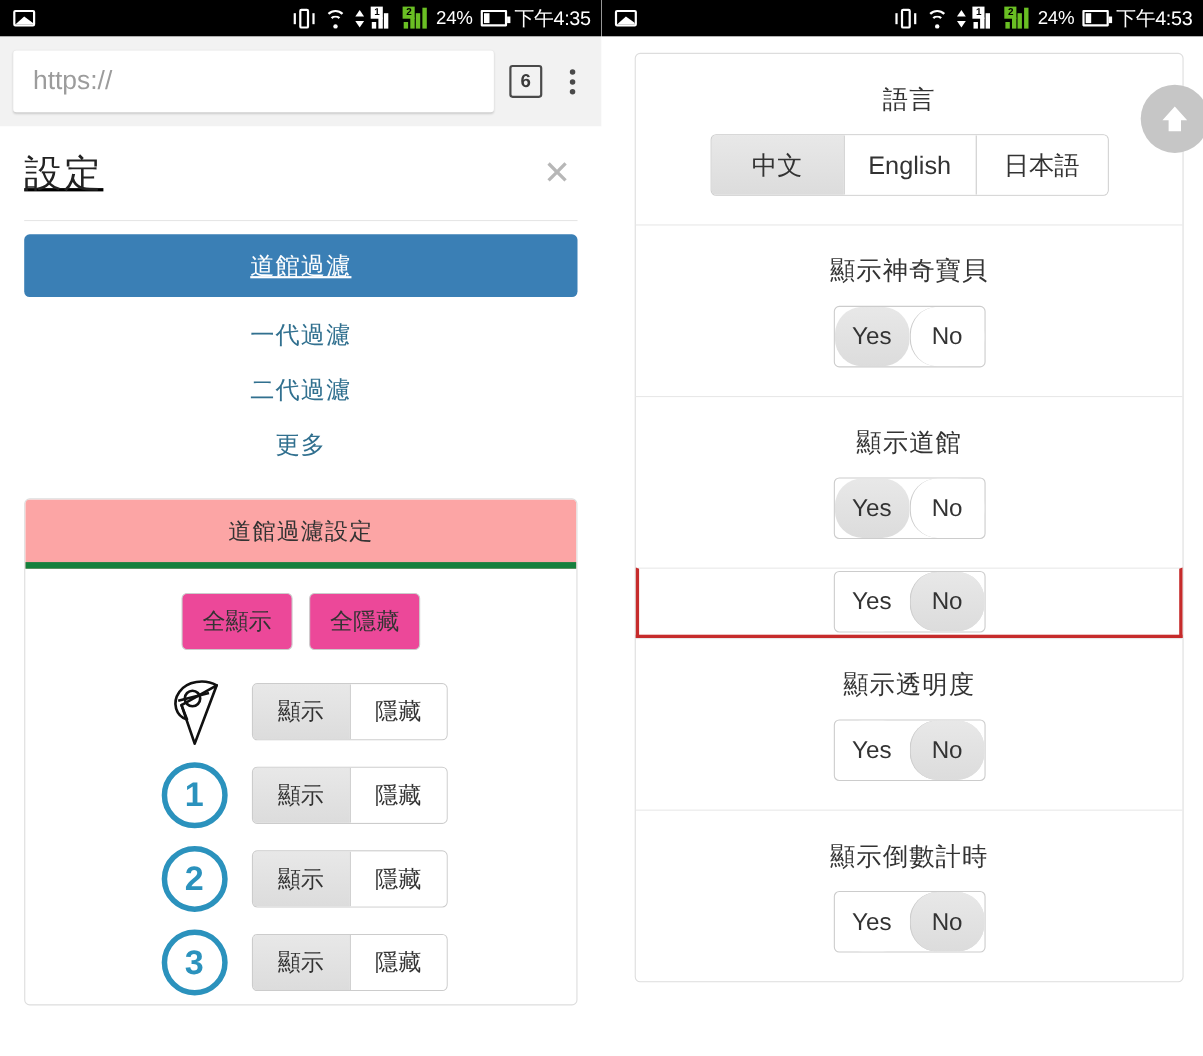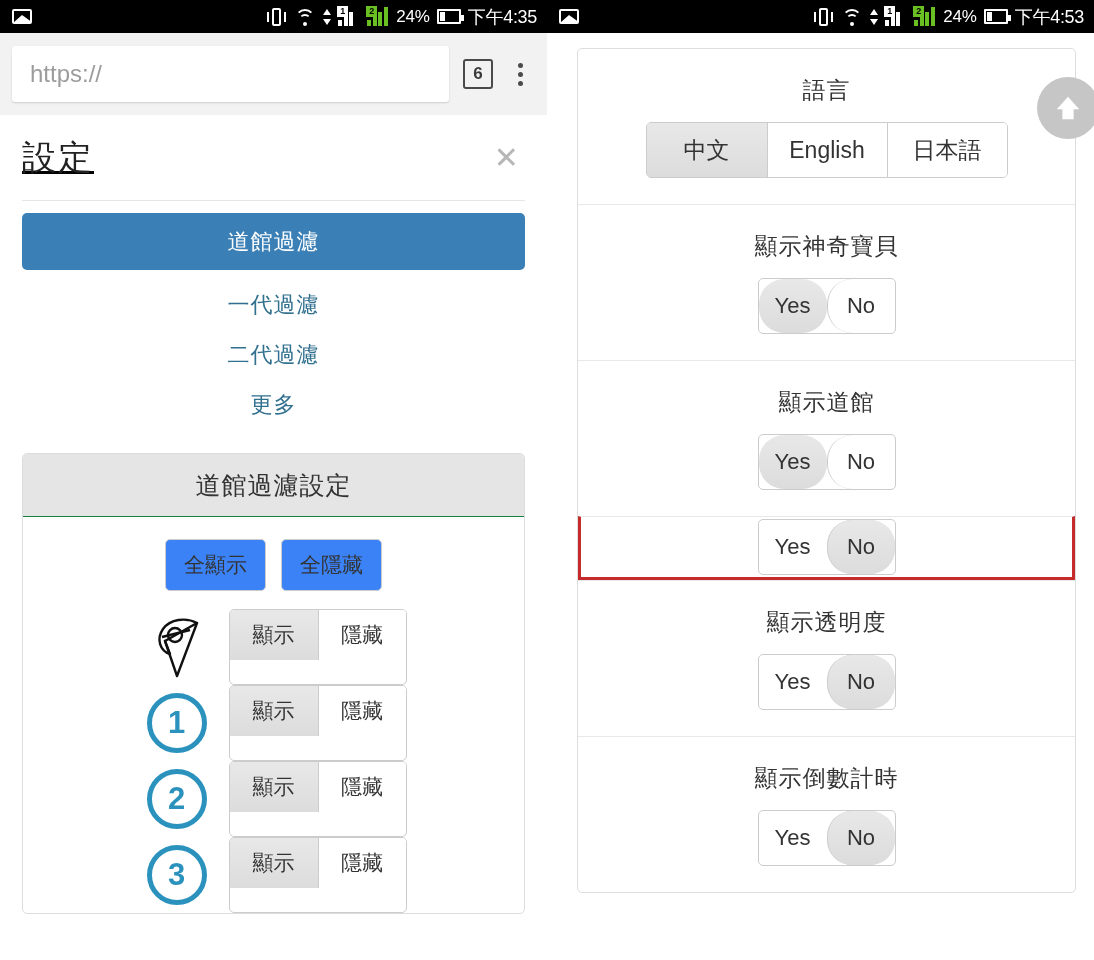--- a/index.html
+++ b/index.html
@@ -114,45 +114,45 @@
   }
   .dlg-title { font-size: 34px; color: #222; letter-spacing: 2px; }
   .dlg-close {
     position: absolute; right: 6px; top: 50%; transform: translateY(-50%);
     font-size: 30px; color: #b7b7b7; line-height: 1; font-weight: 300;
   }
   .hr-light { border-top: 1px solid #e6e6e6; margin: 0 0 12px 0; }
   .btn-primary {
     display: block; width: 100%; height: 57px; line-height: 57px;
     background: #3a7fb5; color: #fff; text-align: center;
-    font-size: 22px; border-radius: 5px; letter-spacing: 1px;
+    font-size: 22px; border-radius: 5px; letter-spacing: 1px; text-decoration: underline;
   }
   .link-row { text-align: center; padding: 20px 0 0 0; }
   .link-row a { color: #31708f; font-size: 22px; text-decoration: none; letter-spacing: 1px; }
 
   .panel {
     margin-top: 33px; border: 1px solid #dddddd; border-radius: 5px;
     background: #fff; overflow: hidden;
   }
   .panel-head {
-    background: #e5e5e5; border-bottom: 1px solid #15803d;
+    background: #fca5a5; border-bottom: 6px solid #15803d;
     height: 63px; display: flex; align-items: center; justify-content: center;
-    font-size: 25px; color: #333; letter-spacing: 1px;
+    font-size: 21px; color: #333; letter-spacing: 1px;
   }
   .panel-body { padding: 22px 0 0 0; }
   .allbtns { display: flex; justify-content: center; gap: 15px; }
   .btn-default {
     min-width: 100px; height: 52px; padding: 13px 18px;
-    border: 1px solid #cccccc; border-radius: 5px; background: #3b82f6;
+    border: 1px solid #cccccc; border-radius: 5px; background: #ec4899;
     display: flex; align-items: center; justify-content: center;
     font-size: 21px; color: #333;
   }
 
   .mon-list { margin-top: 18px; }
-  .mon-row { display: flex; justify-content: center; gap: 16px; height: 76px; }
+  .mon-row { display: flex; align-items: center; justify-content: center; gap: 16px; height: 76px; }
   .mon-badge { width: 72px; display: flex; align-items: center; justify-content: center; }
   .grp {
     display: flex; border: 1px solid #cccccc; border-radius: 5px; overflow: hidden;
     box-shadow: inset 0 1px 0 rgba(255,255,255,.9);
   }
   .grp .seg {
     min-width: 88px; height: 50px; display: flex; align-items: center;
     justify-content: center; font-size: 21px; color: #333; background: #fff;
   }
   .grp .seg + .seg { border-left: 1px solid #cccccc; }

